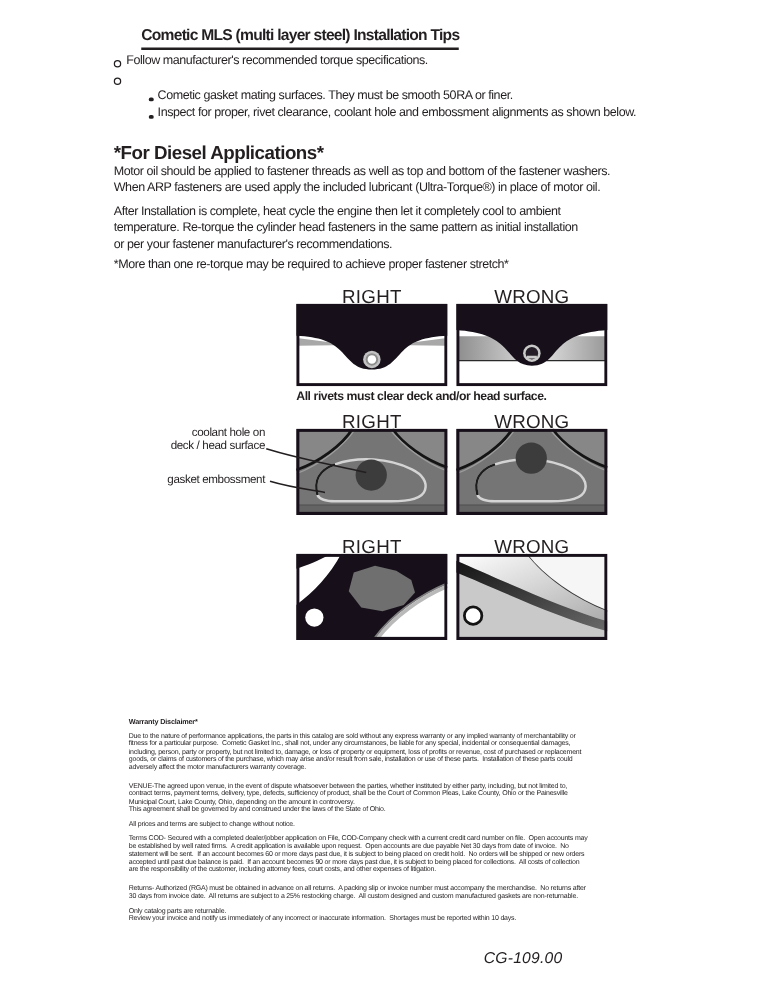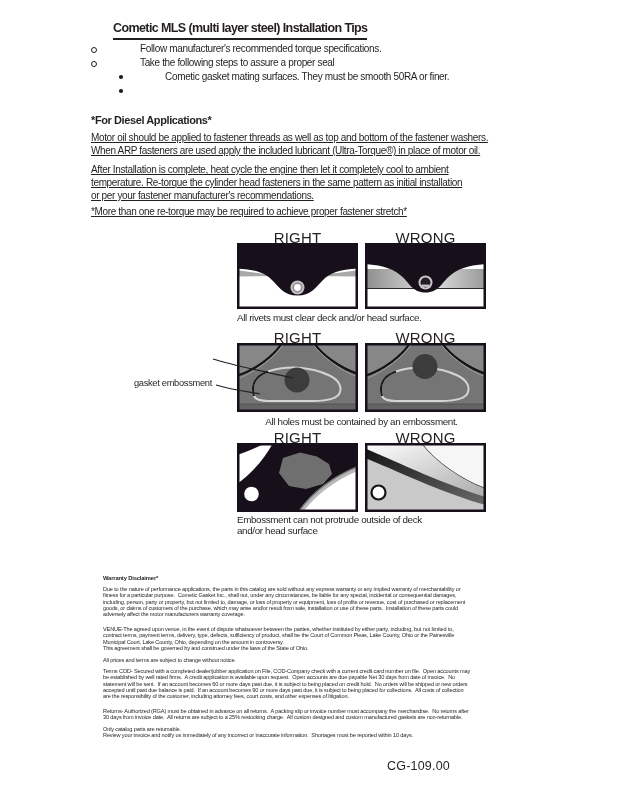--- a/index.html
+++ b/index.html
@@ -8,34 +8,34 @@
     font-family:"Liberation Sans",sans-serif;color:#231f20;overflow:hidden;
     margin:0 auto;
   }
   .abs{position:absolute;}
   .pre{white-space:pre-line;}
   .title{
     font-size:12.5px;font-weight:bold;letter-spacing:-0.6px;margin:0;
     padding-bottom:3px;border-bottom:2px solid #231f20;display:inline-block;
   }
   .tips{font-size:10px;letter-spacing:-0.35px;}
-  .tip-row{display:flex;align-items:flex-start;height:14px;line-height:14px;gap:39px;}
+  .tip-row{display:flex;align-items:center;height:14px;line-height:14px;}
   .tip-row.sub{padding-left:28px;}
   .ring{
     width:4px;height:4px;border:1px solid #231f20;border-radius:50%;
     display:inline-block;margin:4.5px 4px 0 0;flex:none;
   }
   .dot{
     width:3.6px;height:3.6px;background:#231f20;border-radius:50%;
     display:inline-block;margin:5px 3.5px 0 0;flex:none;
   }
-  .h2{font-size:11px;font-weight:bold;letter-spacing:-0.4px;}
-  .body-para{font-size:10px;letter-spacing:-0.35px;line-height:13px;text-decoration:underline;}
+  .h2{font-size:15px;font-weight:bold;letter-spacing:-0.4px;}
+  .body-para{font-size:10px;letter-spacing:-0.35px;line-height:13px;}
   .fig-label{font-size:15px;letter-spacing:0.2px;width:121px;text-align:center;}
-  .fig-caption{font-size:9.8px;font-weight:normal;letter-spacing:-0.35px;line-height:11.3px;}
+  .fig-caption{font-size:9.8px;font-weight:bold;letter-spacing:-0.35px;line-height:11.3px;}
   .callout{font-size:9.3px;letter-spacing:-0.3px;line-height:10.2px;text-align:right;width:152px;}
   .fig-svg{display:block;}
   .legal{width:420px;font-size:5.6px;letter-spacing:-0.15px;line-height:6.2px;}
   .legal-h{font-size:5.8px;font-weight:bold;margin:0 0 5px 0;white-space:pre;}
   .legal p{margin:0;white-space:pre;}
   .legal p.gap-s{margin-top:5.5px;}
   .legal p.gap-m{margin-top:9px;}
   .pagenum{font-size:12.5px;letter-spacing:0.2px;}
 </style>
 </head>
@@ -45,28 +45,28 @@
 
   <h1 class="title abs" style="left:113px;top:21px;">Cometic MLS (multi layer steel) Installation Tips</h1>
 
   <div class="tips abs" style="left:91px;top:42px;width:480px;">
     <div class="tip-row">
       <span class="ring"></span>
       <span class="pre">Follow manufacturer's recommended torque specifications.</span>
     </div>
     <div class="tip-row">
       <span class="ring"></span>
-      <span class="pre">Take the following steps to assure a proper seal</span>
     </div>
     <div class="tip-row sub">
       <span class="dot"></span>
       <span class="pre">Cometic gasket mating surfaces.  They must be smooth 50RA or finer.</span>
     </div>
     <div class="tip-row sub">
       <span class="dot"></span>
+      <span class="pre">Inspect for proper, rivet clearance, coolant hole and embossment alignments as shown below.</span>
     </div>
   </div>
 
   <div class="h2 abs" style="left:91px;top:114px;">*For Diesel Applications*</div>
   <div class="body-para pre abs" style="left:91px;top:131px;width:470px;">Motor oil should be applied to fastener threads as well as top and bottom of the fastener washers.
 When ARP fasteners are used apply the included lubricant (Ultra-Torque®) in place of motor oil.</div>
   <div class="body-para pre abs" style="left:91px;top:163px;width:470px;">After Installation is complete, heat cycle the engine then let it completely cool to ambient
 temperature. Re-torque the cylinder head fasteners in the same pattern as initial installation
 or per your fastener manufacturer's recommendations.</div>
   <div class="body-para pre abs" style="left:91px;top:205px;width:470px;">*More than one re-torque may be required to achieve proper fastener stretch*</div>
@@ -101,20 +101,22 @@
     <circle cx="60.5" cy="39.5" r="5" fill="#241c26"></circle>
     <rect x="56.5" y="41.6" width="8" height="2.2" fill="#c9c9c9"></rect>
     <rect x="1.25" y="1.25" width="118.5" height="63.5" fill="none" stroke="#17101a" stroke-width="2.5"></rect>
   </svg>
 
   <div class="fig-caption abs" style="left:237px;top:312px;">All rivets must clear deck and/or head surface.</div>
 
   <div class="fig-label abs" style="left:237px;top:329px;">RIGHT</div>
   <div class="fig-label abs" style="left:365px;top:329px;">WRONG</div>
 
+  <div class="callout pre abs" style="left:60px;top:341px;">coolant hole on
+deck / head surface</div>
   <div class="callout pre abs" style="left:60px;top:377.5px;">gasket embossment</div>
 
   <svg class="fig-svg abs" style="left:237px;top:343px;" width="121" height="69" viewBox="0 0 121 69">
     <rect width="121" height="69" fill="#757575"></rect>
     <path d="M0,0 H45 C37,13 18,27 0,33 Z" fill="#878787"></path>
     <path d="M45,0 C37,13 18,27 0,33" stroke="#141414" stroke-width="2.2" fill="none"></path>
     <path d="M0,36 C19,29 38,14 47.5,0" stroke="#9d9d9d" stroke-width="1" fill="none"></path>
     <path d="M121,0 H77 C85,12 103,25 121,31 Z" fill="#878787"></path>
     <path d="M77,0 C85,12 103,25 121,31" stroke="#141414" stroke-width="2.2" fill="none"></path>
     <path d="M121,34 C103,27.5 84.5,13 74.5,0" stroke="#9d9d9d" stroke-width="1" fill="none"></path>
@@ -135,21 +137,20 @@
     <path d="M77,0 C85,12 103,25 121,31" stroke="#141414" stroke-width="2.2" fill="none"></path>
     <path d="M121,34 C103,27.5 84.5,13 74.5,0" stroke="#9d9d9d" stroke-width="1" fill="none"></path>
     <rect x="2" y="61" width="117" height="6" fill="#646464"></rect>
     <line x1="2" y1="61" x2="119" y2="61" stroke="#4e4e4e" stroke-width="0.8"></line>
     <path d="M17,53 C14,42 18,33 31,28.5 C50,22 74,23.5 92.5,32.5 C101,36.5 105,43 103,49 C101,56 91,58 76,58 L31,58 C22.5,58 18.5,56.5 17,53 Z" stroke="#d4d4d4" stroke-width="2" fill="none"></path>
     <path d="M17,53 C14,42 18,33 31,28.5" stroke="#1d1d1d" stroke-width="2" fill="none"></path>
     <circle cx="60" cy="23.5" r="12.5" fill="#3c3c3c"></circle>
     <rect x="1.25" y="1.25" width="118.5" height="66.5" fill="none" stroke="#17101a" stroke-width="2.5"></rect>
   </svg>
 
-  <div class="fig-caption abs" style="left:237px;top:416px;width:249px;text-align:center;">All holes must be contained by an embossment.</div>
 
   <div class="fig-label abs" style="left:237px;top:429px;">RIGHT</div>
   <div class="fig-label abs" style="left:365px;top:429px;">WRONG</div>
 
   <svg class="fig-svg abs" style="left:237px;top:443px;" width="121" height="69" viewBox="0 0 121 69">
     <rect width="121" height="69" fill="#ffffff"></rect>
     <path d="M36,0 H121 V24 C99,33 77,48 62,69 H0 V41 C13.5,31 27,17 36,0 Z" fill="#17101a"></path>
     <path d="M0,0 H28 C18,5.5 8,9.5 0,12 Z" fill="#17101a"></path>
     <path d="M121,26 C100,35 78,50 64,69" stroke="#b9b9b9" stroke-width="3" fill="none"></path>
     <path d="M121,23.5 C99.5,32.5 77,47.5 62.5,67.5" stroke="#7f7f7f" stroke-width="1.4" fill="none"></path>
@@ -171,22 +172,20 @@
     </defs>
     <rect width="121" height="69" fill="#c9c9c9"></rect>
     <path d="M56,0 H121 V46 C95,36 70,18.5 56,0 Z" fill="#f6f6f6"></path>
     <path d="M56,0 C70,18.5 95,36 121,46" stroke="#3a3a3a" stroke-width="1.2" fill="none"></path>
     <path d="M0,0 H56 C70,18.5 95,36 121,46 V54 C82,42.5 34,20 0,5.5 Z" fill="url(#g3band)"></path>
     <path d="M0,5.5 C34,20 82,42.5 121,54 V62 C78,50.5 28,26 0,15 Z" fill="url(#g3dark)"></path>
     <circle cx="13.5" cy="49.5" r="7" fill="#ffffff" stroke="#141414" stroke-width="2.2"></circle>
     <rect x="1.25" y="1.25" width="118.5" height="66.5" fill="none" stroke="#17101a" stroke-width="2.5"></rect>
   </svg>
 
-  <div class="fig-caption abs pre" style="left:237px;top:514px;">Embossment can not protrude outside of deck
-and/or head surface</div>
 
   <svg class="abs" style="left:0;top:0;pointer-events:none;" width="618" height="800" viewBox="0 0 618 800">
     <path d="M213,359 C235,366 268,372.5 293,378" stroke="#231f20" stroke-width="1.2" fill="none"></path>
     <path d="M216,385 C231,389.5 246,391.5 260,394" stroke="#231f20" stroke-width="1.2" fill="none"></path>
   </svg>
 
   <div class="legal abs" style="left:103px;top:575px;">
     <div class="legal-h">Warranty Disclaimer*</div>
     <p>Due to the nature of performance applications, the parts in this catalog are sold without any express warranty or any implied warranty of merchantability or
 fitness for a particular purpose.  Cometic Gasket Inc., shall not, under any circumstances, be liable for any special, incidental or consequential damages,
@@ -202,15 +201,15 @@
 be established by well rated firms.  A credit application is available upon request.  Open accounts are due payable Net 30 days from date of invoice.  No
 statement will be sent.  If an account becomes 60 or more days past due, it is subject to being placed on credit hold.  No orders will be shipped or new orders
 accepted until past due balance is paid.  If an account becomes 90 or more days past due, it is subject to being placed for collections.  All costs of collection
 are the responsibility of the customer, including attorney fees, court costs, and other expenses of litigation.</p>
     <p class="gap-m">Returns- Authorized (RGA) must be obtained in advance on all returns.  A packing slip or invoice number must accompany the merchandise.  No returns after
 30 days from invoice date.  All returns are subject to a 25% restocking charge.  All custom designed and custom manufactured gaskets are non-returnable.</p>
     <p class="gap-s">Only catalog parts are returnable.
 Review your invoice and notify us immediately of any incorrect or inaccurate information.  Shortages must be reported within 10 days.</p>
   </div>
 
-  <div class="pagenum abs" style="left:387px;top:759px;">CG-109.00</div>
+  <div class="pagenum abs" style="left:387px;top:759px;font-style:italic;">CG-109.00</div>
 
 </div>
 
 </body></html>

